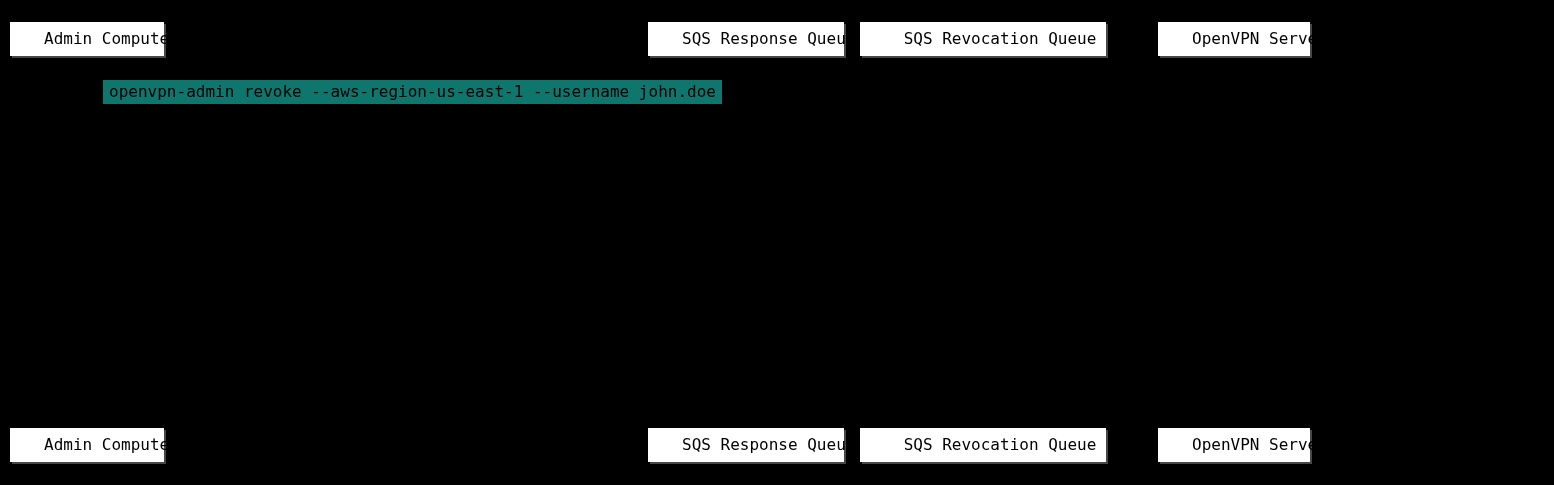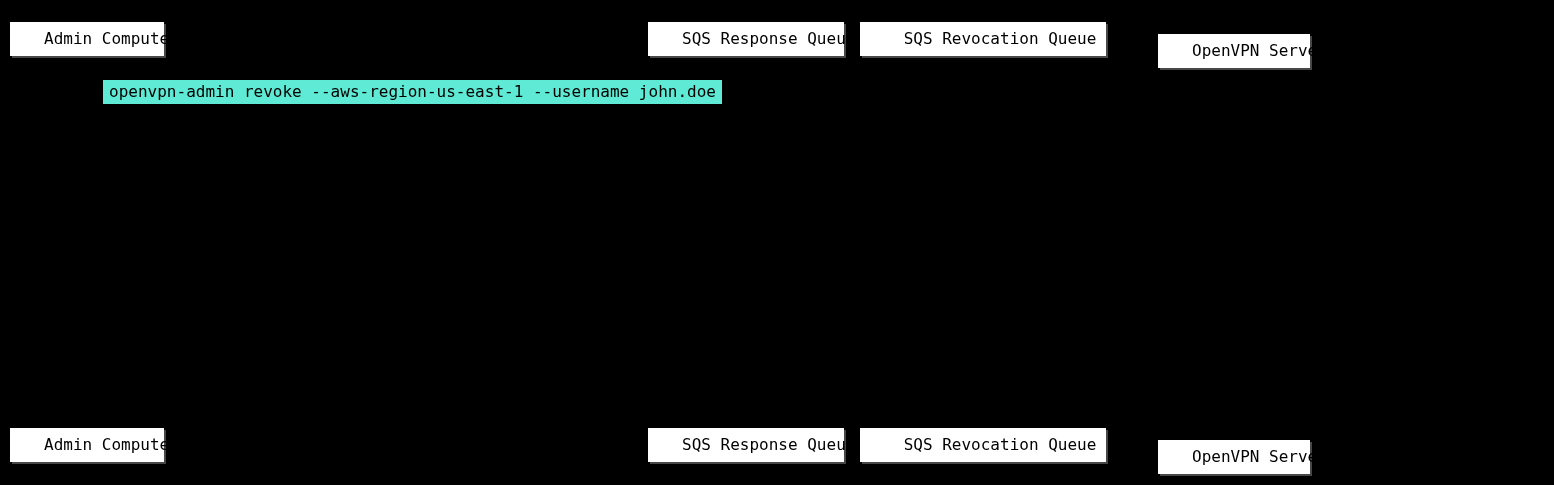--- a/index.html
+++ b/index.html
@@ -31,28 +31,28 @@
     white-space: nowrap;
     box-shadow: 2px 2px 0 rgba(130,130,130,0.55);
     box-sizing: border-box;
     padding-left: 34px;
   }
   .row-top .pbox    { top: 22px; }
   .row-bottom .pbox { top: 428px; }
   .pbox.p-admin { left: 10px;   width: 154px; }
   .pbox.p-resp  { left: 648px;  width: 196px; }
   .pbox.p-revoc { left: 860px;  width: 246px; }
-  .pbox.p-ovpn  { left: 1158px; width: 152px; margin-top: 12px; }
+  .pbox.p-ovpn  { left: 1158px; width: 152px; }
   .msg-label {
     position: absolute;
     left: 103px;
     top: 80px;
     width: 619px;
     height: 24px;
-    background: #5eead4;
+    background: #0f766e;
     color: #000000;
     font-size: 16px;
     line-height: 24px;
     text-align: center;
     white-space: nowrap;
     box-sizing: border-box;
   }
 </style>
 </head>
 <body>

